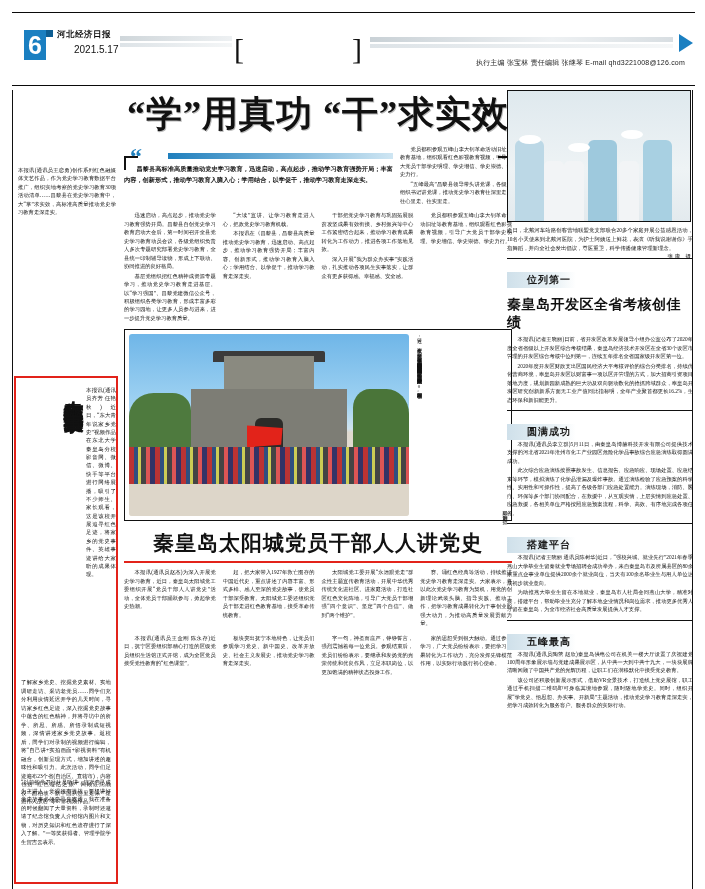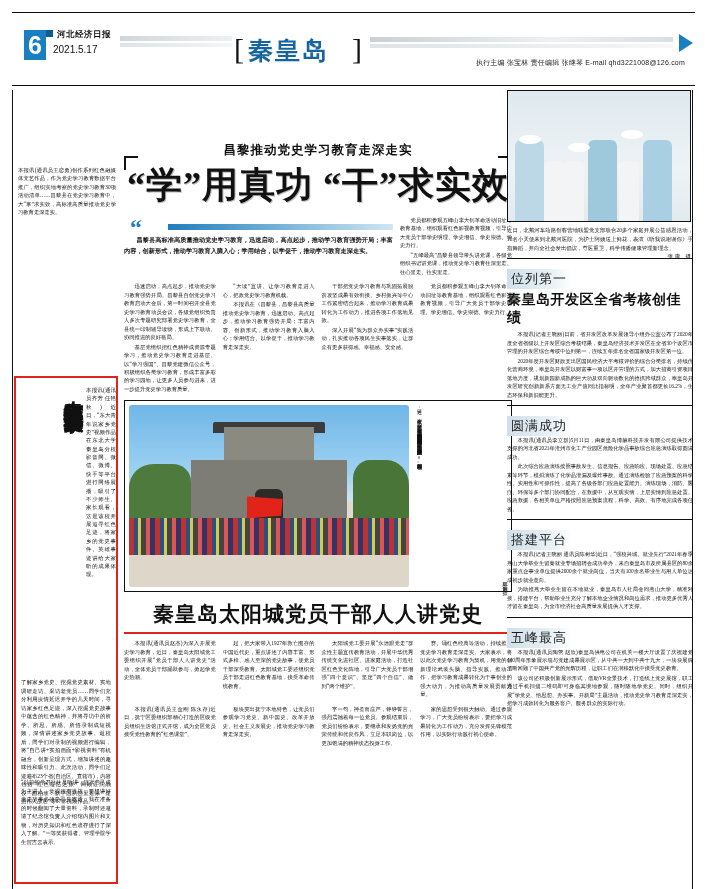--- a/index.html
+++ b/index.html
@@ -6,21 +6,21 @@
   body{width:705px;height:889px;font-family:"Liberation Serif",serif;color:#111;overflow:hidden;}
   .page{position:relative;width:705px;height:889px;box-sizing:border-box;padding:0;}
 
   
   .masthead{position:relative;height:58px;margin:26px 10px 0 12px;}
   .mh-rule-top{position:absolute;left:0;right:0;top:-14px;height:1px;background:#0a0a0a;}
   .num-box{position:absolute;left:12px;top:4px;width:22px;height:30px;background:#1a7fc1;color:#fff;
            font-family:"Liberation Sans",sans-serif;font-weight:bold;font-size:25px;line-height:30px;text-align:center;}
   .num-fold{position:absolute;left:34px;top:4px;width:7px;height:7px;background:#0d5d92;}
   .mh-paper{position:absolute;left:45px;top:3px;font-size:8.5px;font-weight:bold;letter-spacing:.5px;color:#111;}
-  .mh-date{position:absolute;left:41px;top:18px;font-family:"Liberation Sans",sans-serif;font-size:10px;color:#111;}
+  .mh-date{position:absolute;left:62px;top:18px;font-family:"Liberation Sans",sans-serif;font-size:10px;color:#111;}
   .mh-bar1{position:absolute;left:108px;top:10px;width:112px;height:5px;
            background:linear-gradient(90deg,#cfd6da 0%,#eef1f3 100%);}
   .mh-bar2{position:absolute;left:108px;top:17px;width:112px;height:4px;
            background:linear-gradient(90deg,#dde3e7 0%,#f4f6f7 100%);}
   .mh-qu{position:absolute;left:148px;top:-4px;font-size:44px;font-weight:bold;color:#1e7fb8;
          font-family:"Liberation Serif",serif;font-style:italic;letter-spacing:-3px;opacity:.95;}
   .mh-bracket-l{position:absolute;left:222px;top:6px;font-size:30px;color:#111;font-weight:300;}
   .mh-city{position:absolute;left:236px;top:8px;font-size:25px;font-weight:bold;color:#1565a0;letter-spacing:2px;}
   .mh-bracket-r{position:absolute;left:340px;top:6px;font-size:30px;color:#111;font-weight:300;}
   .mh-bar3{position:absolute;left:358px;top:11px;right:22px;height:5px;
@@ -91,42 +91,41 @@
   
   .side{position:absolute;right:0;top:0;width:186px;}
   .side-photo{width:184px;height:132px;border:1px solid #111;box-sizing:border-box;overflow:hidden;position:relative;
               background:linear-gradient(180deg,#dfe9ee 0%,#eef3f5 60%,#e3eaee 100%);}
   .side-photo .nurse{position:absolute;bottom:0;width:16%;height:62%;background:#bcd8e6;border-radius:6px 6px 0 0;}
   .side-photo .kid{position:absolute;bottom:0;width:11%;height:46%;background:#f2f4f6;border-radius:5px 5px 0 0;}
   .side-photo .cap{position:absolute;width:12%;height:7%;background:#fff;border-radius:50%;}
   .side-cap{font-size:5.4px;line-height:1.62;text-align:justify;margin-top:4px;color:#111;}
   .side-cap .sig{float:right;letter-spacing:2px;}
   .sec{margin-top:10px;}
-  .sec-kicker{display:inline-block;font-size:13px;font-weight:normal;color:#1b1b1b;padding:1px 5px 1px 4px;
+  .sec-kicker{display:inline-block;font-size:10px;font-weight:bold;color:#1b1b1b;padding:1px 5px 1px 20px;
               background:linear-gradient(90deg,#cfe0ea 0%,#eaf2f6 70%,#ffffff 100%);letter-spacing:1px;}
-  .sec-title{font-size:14px;font-weight:bold;margin:2px 0 3px;color:#111;letter-spacing:.5px;}
+  .sec-title{font-size:14px;font-weight:bold;margin:8px 0 3px;color:#111;letter-spacing:.5px;}
   .hr-thin{height:1px;background:#111;margin:6px 0 0;}
 </style>
 </head>
 <body>
 
 <div class="page">
 
   <div class="masthead">
     <div class="mh-rule-top"></div>
 
     <div class="num-box">6</div>
     <div class="num-fold"></div>
     <div class="mh-paper">河北经济日报</div>
     <div class="mh-date">2021.5.17</div>
     <div class="mh-bar1"></div>
     <div class="mh-bar2"></div>
 
     <div class="mh-bracket-l">[</div>
-    <div class="mh-city">秦皇岛</div>
     <div class="mh-bracket-r">]</div>
 
     <div class="mh-bar3"></div>
     <div class="mh-bar4"></div>
     <div class="mh-tri"></div>
 
     <div class="mh-credit">执行主编 张宝林  责任编辑 张继琴  E-mail  qhd3221008@126.com</div>
     <div class="mh-rule-bot"></div>
   </div>
 
@@ -142,21 +141,20 @@
       <div class="vtitle">东大青年短视频讲述家乡党史故事</div>
       <div class="vcol-text">本报讯(通讯员齐芳 任艳秋)近日，“东大青年说家乡党史”视频作品在东北大学秦皇岛分校影音网、微信、微博、快手等平台进行网络展播，吸引了不少师生、家长观看，这是该校开展追寻红色足迹，将家乡的党史事件、英雄事迹讲给大家听的成果体现。</div>
       <div class="vfoot">了解家乡党史、挖掘党史素材、实地调研走访、采访老党员……同学们充分利用疫情延迟开学的几天时间，寻访家乡红色足迹，深入挖掘党史故事中蕴含的红色精神，并将寻访中的所学、所思、所感、所悟录制成短视频，深情讲述家乡党史故事。返校后，同学们对录制的视频进行编辑，将“自己讲+实拍画面+影视资料”有机融合，创新呈现方式，增加讲述的趣味性和吸引力。此次活动，同学们足迹遍布23个省(自治区、直辖市)，内容包括“红色追忆之旅”“回顾辽沈战役”“西柏坡：新中国从这里走来”“走进伟人故居”等87部视频作品。</div>
       <div class="vfoot" style="top:400px;">“以前的学习往往是听讲，这次自己成为主讲人，觉得很有挑战，要想讲好党史故事必须自己先吃透，我在准备的时候翻阅了大量资料，录制时还邀请了纪念馆负责人介绍馆内图片和文物，对历史知识和红色遗存进行了深入了解。”一等奖获得者、管理学院学生贺吉云表示。</div>
     </div>
 
     <div class="center">
       <div class="corner tl"></div>
       <div class="corner tr"></div>
 
-      <div class="kicker">昌黎推动党史学习教育走深走实</div>
       <div class="headline">“学”用真功 “干”求实效</div>
 
       <div class="lead-row">
         <div class="quotebox">
           <span class="qmark">“</span>
           <div class="qbar"></div>
           <div class="lead-txt">
             <p>昌黎县高标准高质量推动党史学习教育，迅速启动，高点起步，推动学习教育强势开局；丰富内容，创新形式，推动学习教育入脑入心；学用结合，以学促干，推动学习教育走深走实。</p>
           </div>
         </div>

